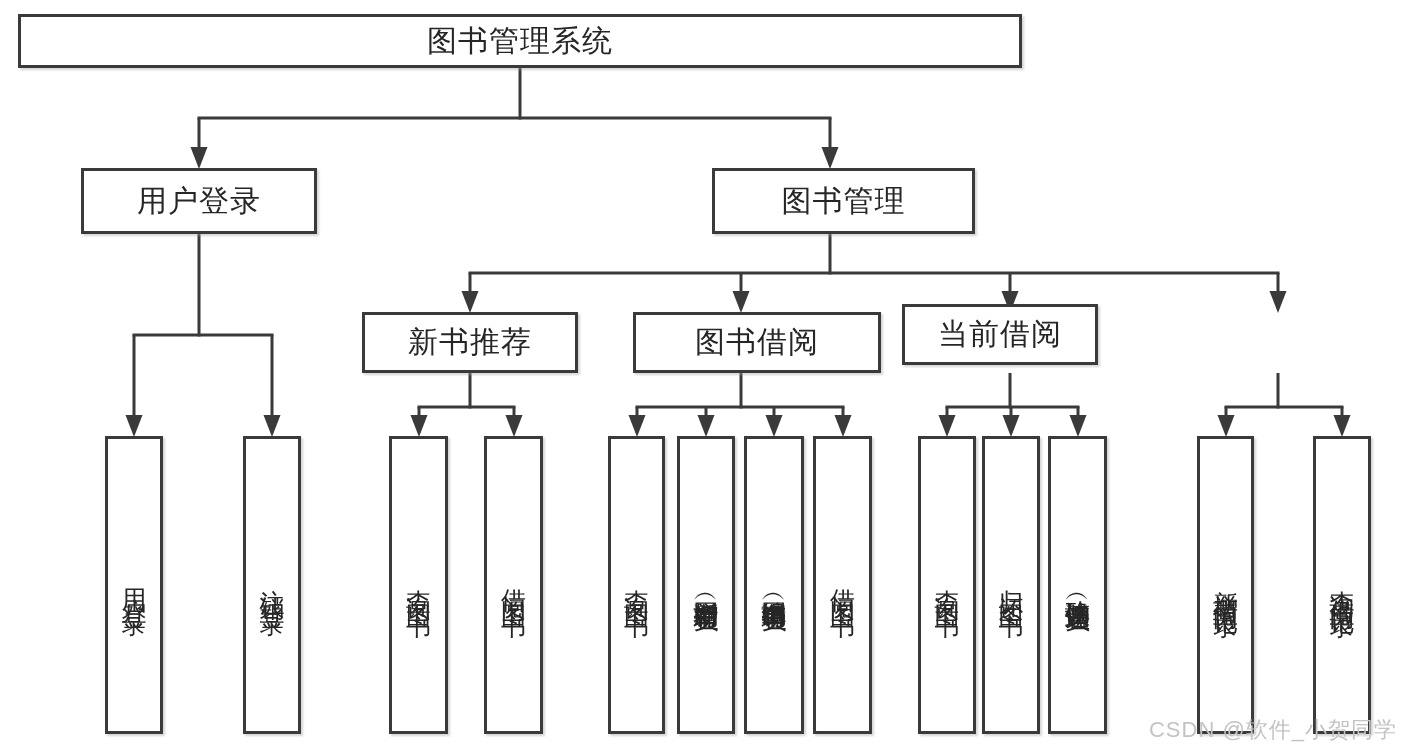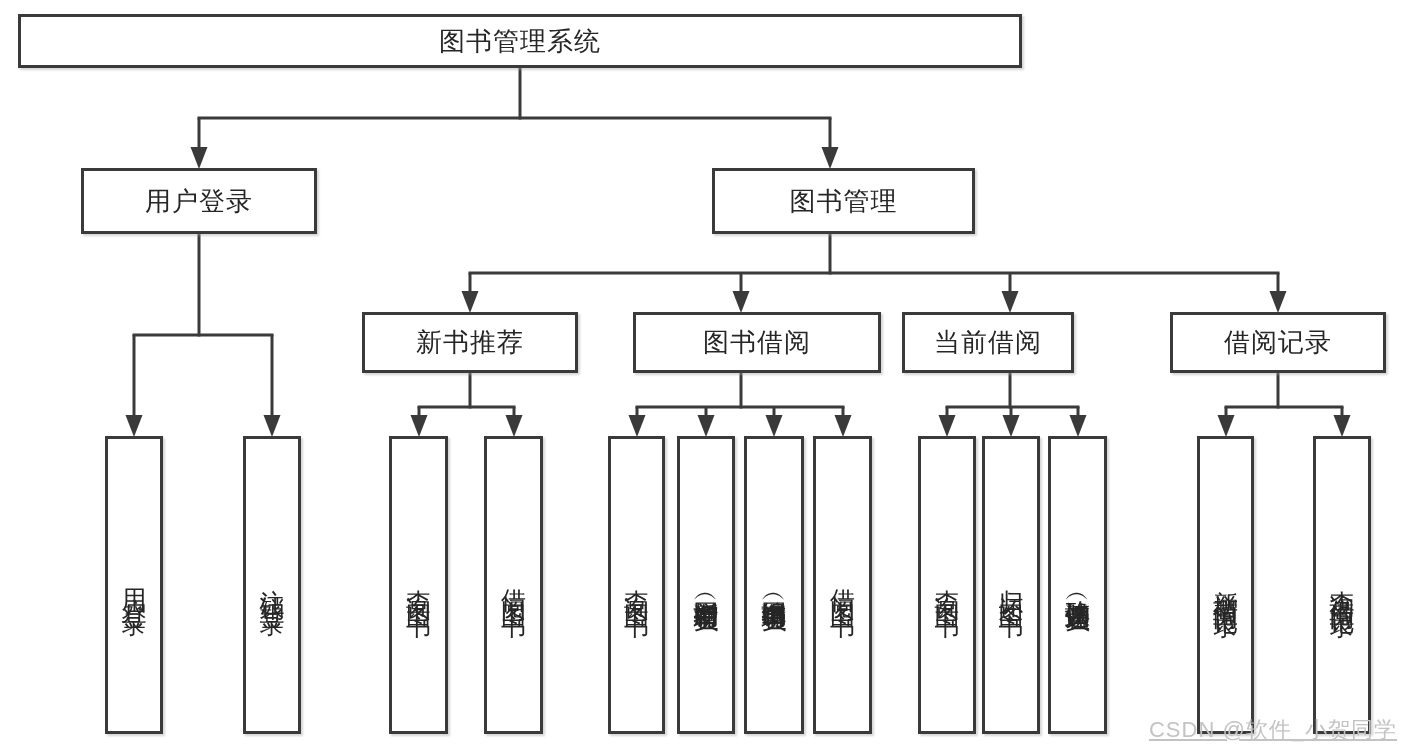--- a/index.html
+++ b/index.html
@@ -7,30 +7,30 @@
   .canvas {
     position:relative; width:1405px; height:747px; background:#ffffff;
     font-family:"Liberation Sans","DejaVu Sans",sans-serif; overflow:hidden;
   }
   svg.wires { position:absolute; left:0; top:0; width:1405px; height:747px; z-index:1; }
   .box {
     position:absolute; background:#ffffff; border:3px solid #3a3a3a;
     display:flex; align-items:center; justify-content:center;
     color:#262626; z-index:2; box-shadow:2px 2px 2px rgba(165,165,165,0.45);
   }
-  .h { font-size:26px; letter-spacing:1px; white-space:nowrap; }
+  .h { font-size:30px; letter-spacing:1px; white-space:nowrap; }
   .v .vt {
     writing-mode:vertical-rl; text-orientation:mixed;
     font-size:25px; letter-spacing:8px; line-height:1;
   }
   .v.mid .vt  { letter-spacing:5px; }
   .v.long .vt { letter-spacing:1px; }
   .watermark {
     position:absolute; right:8px; bottom:2px; z-index:5;
-    font-size:22px; color:#c3c3c3; letter-spacing:1px; white-space:nowrap;text-decoration:underline;
+    font-size:22px; color:#c3c3c3; letter-spacing:1px; white-space:nowrap;
   }
 </style>
 </head>
 <body>
 
 <div class="canvas">
 
   <svg class="wires" viewBox="0 0 1405 747">
     <g stroke="#3a3a3a" stroke-width="3" fill="none">
 
@@ -100,22 +100,21 @@
     </g>
   </svg>
 
   <div class="box h" style="left:18px;top:14px;width:1004px;height:54px">图书管理系统</div>
 
   <div class="box h" style="left:81px;top:168px;width:236px;height:66px">用户登录</div>
   <div class="box h" style="left:712px;top:168px;width:263px;height:66px">图书管理</div>
 
   <div class="box h" style="left:362px;top:312px;width:216px;height:61px">新书推荐</div>
   <div class="box h" style="left:633px;top:312px;width:248px;height:61px">图书借阅</div>
-  <div class="box h" style="left:902px;top:312px;width:172px;height:61px">当前借阅</div>
-  <div class="box h" style="left:1170px;top:312px;width:216px;height:61px">借阅记录</div>
+  <div class="box h" style="left:902px;top:304px;width:196px;height:61px">当前借阅</div>
 
   <div class="box v" style="left:105px;top:436px;width:58px;height:298px">
     <span class="vt">用户登录</span>
     </div>
   <div class="box v" style="left:243px;top:436px;width:58px;height:298px">
     <span class="vt">注销登录</span>
     </div>
 
   <div class="box v" style="left:389px;top:436px;width:59px;height:298px">
     <span class="vt">查询图书</span>

